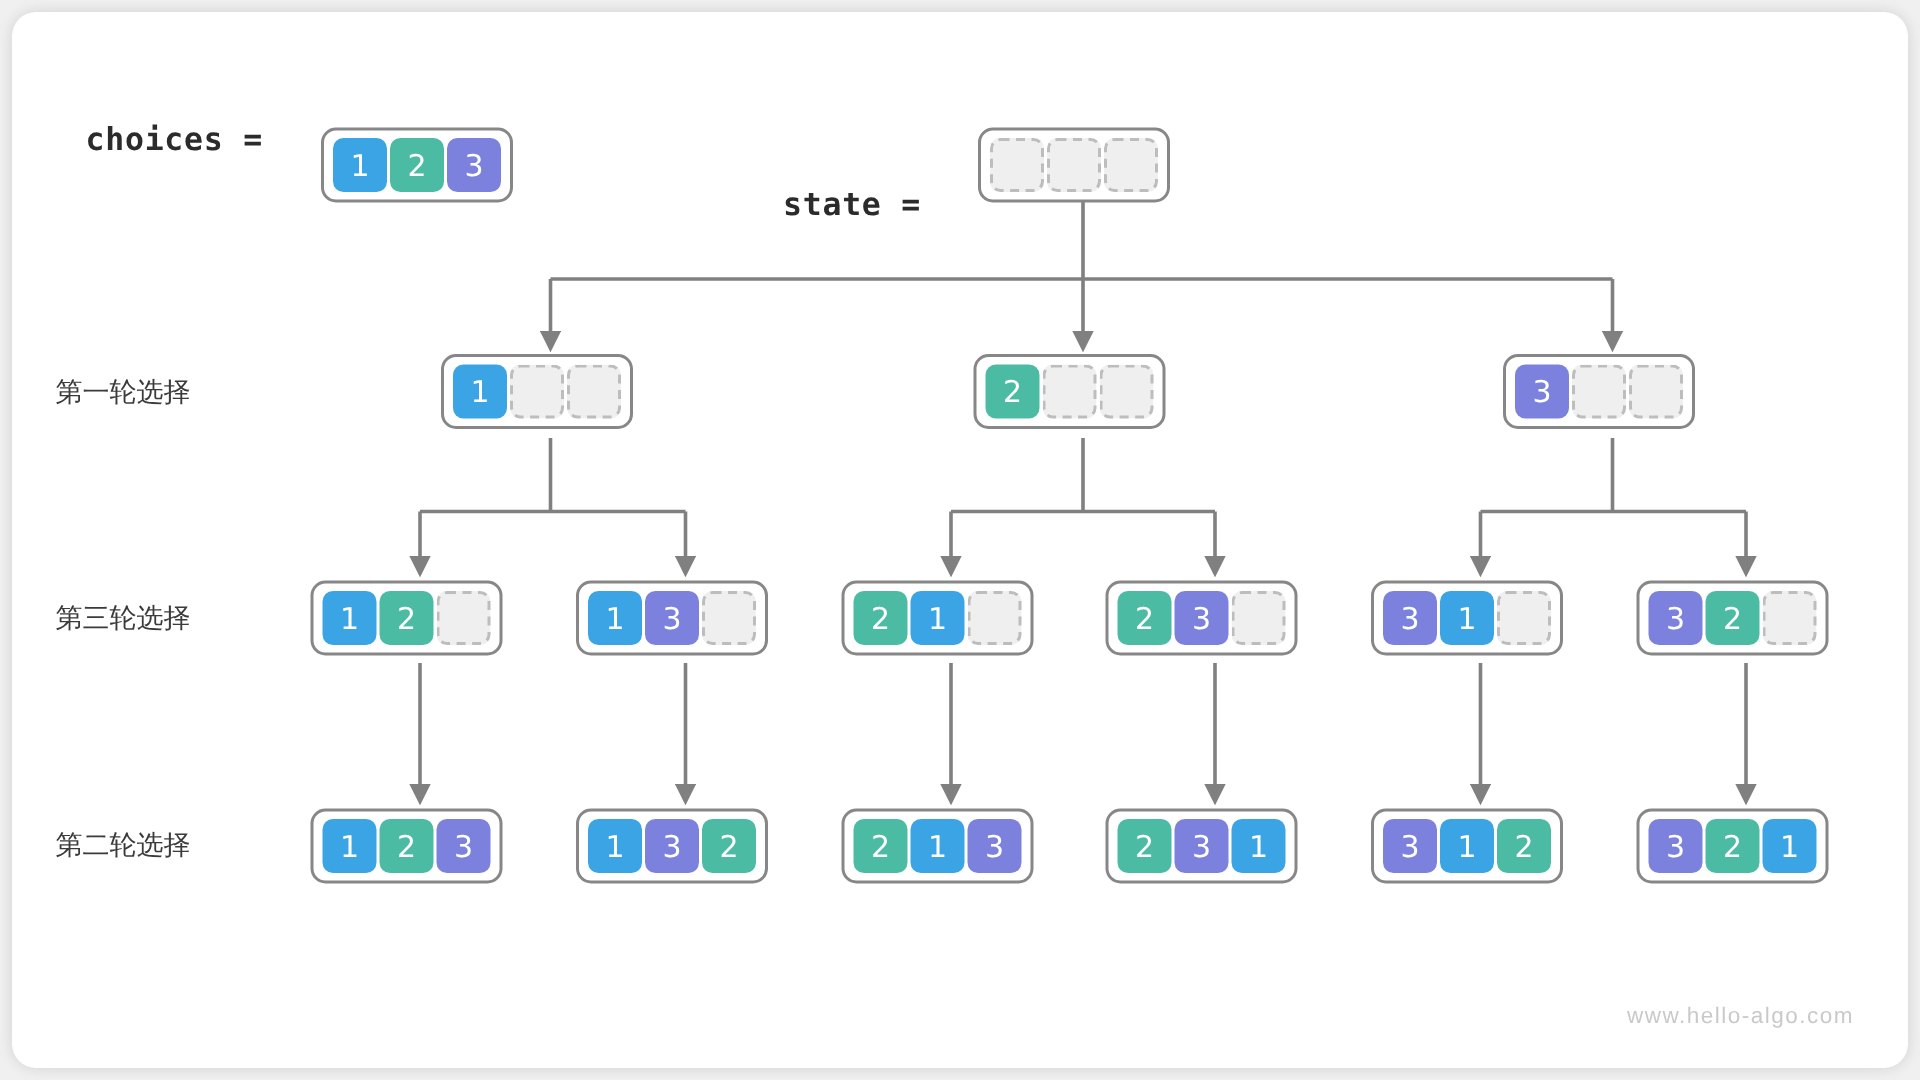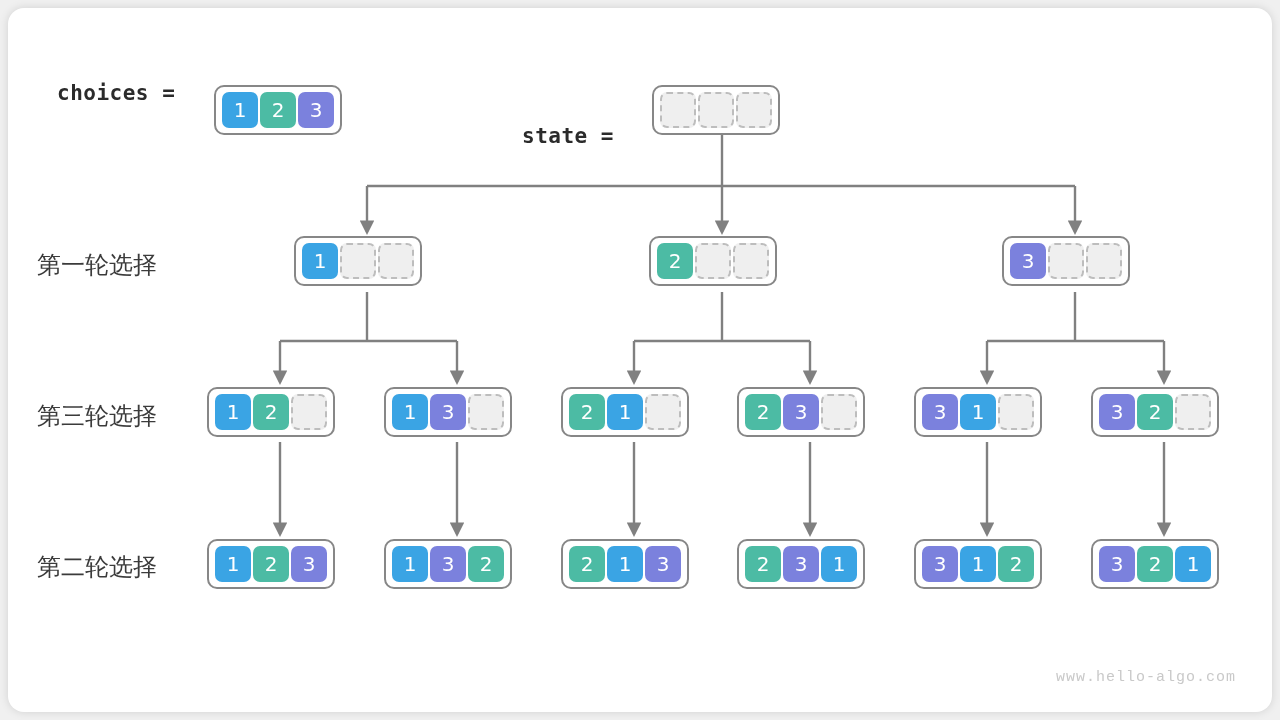--- a/index.html
+++ b/index.html
@@ -40,29 +40,29 @@
     font-family: "DejaVu Sans Mono", "Liberation Mono", monospace;
     font-weight: bold;
     font-size: 21px;
     color: #2b2b2b;
     white-space: pre;
     letter-spacing: 0.5px;
   }
   .row-label {
     position: absolute;
     font-family: Liberation Sans, sans-serif;
-    font-size: 24px;
+    font-size: 18px;
     color: #3b3b3b;
     white-space: nowrap;
   }
   #watermark {
     position: absolute;
     right: 44px;
     bottom: 34px;
-    font-family: Liberation Mono, monospace;
+    font-family: Liberation Sans, sans-serif;
     font-size: 15px;
     color: #c9c9c9;
     letter-spacing: 1px;
     white-space: nowrap;
   }
 
   
   .array-box {
     position: absolute;
     display: flex;

